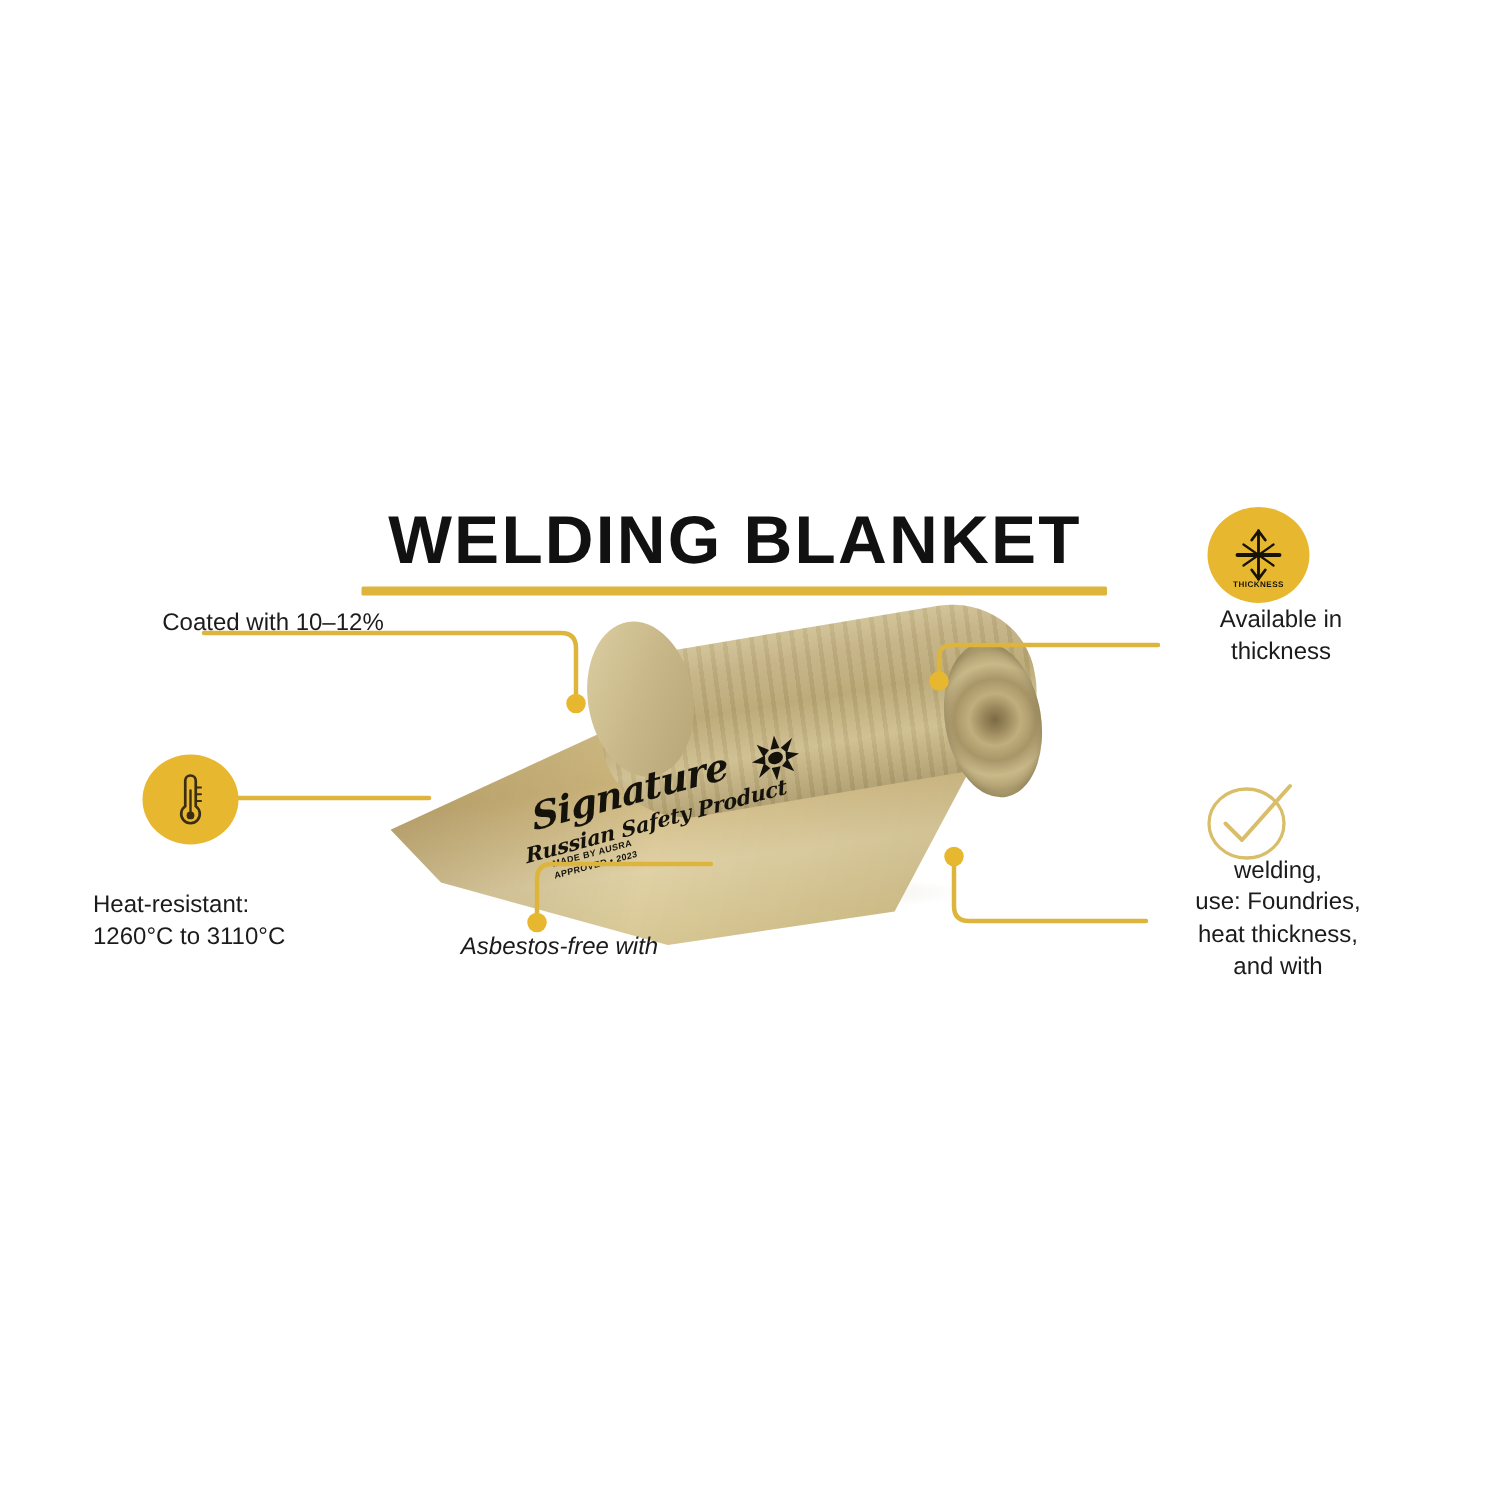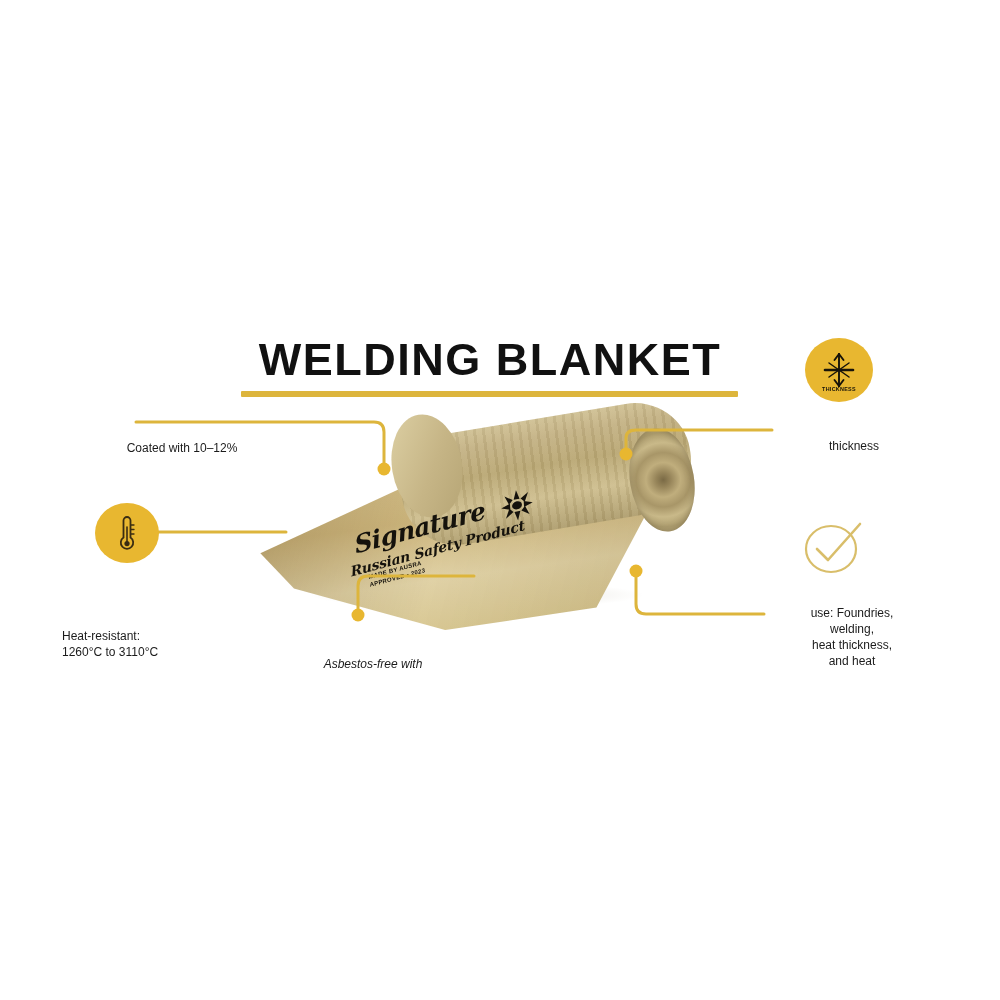--- a/index.html
+++ b/index.html
@@ -21,23 +21,22 @@
   }
   .title-rule {
     position: absolute; left: 241px; top: 391px; width: 497px; height: 6px;
     background: #DDB53C; border-radius: 1px;
   }
 
   
   .callout-text {
     position: absolute;
     color: #1b1b1b;
-    font-size: 12px;
+    font-size: 16px;
     line-height: 1.33;
-    margin-top: 36px;
   }
   .ct-tl { left: 62px;  top: 405px; width: 240px; text-align: center; }
   .ct-tr { left: 758px; top: 403px; width: 192px; text-align: center; }
   .ct-ml { left: 62px;  top: 593px; width: 210px; text-align: left; }
   .ct-bc { left: 250px; top: 621px; width: 246px; text-align: center; font-style: italic; }
   .ct-br { left: 752px; top: 570px; width: 200px; text-align: center; }
 
   
   .icon-circle {
     position: absolute; border-radius: 50%;
@@ -238,32 +237,33 @@
       <ellipse cx="33" cy="33" rx="25" ry="23" fill="none" stroke="#D9BE6A" stroke-width="2.2"></ellipse>
       <path d="M19 33 L30 44 L62 8" fill="none" stroke="#D9BE6A" stroke-width="2.6" stroke-linecap="round" stroke-linejoin="round"></path>
     </svg>
   </div>
 
   <div class="callout-text ct-tl">
     <div>Coated with 10–12%</div>
   </div>
 
   <div class="callout-text ct-tr">
+    <div>Available in</div>
     <div>thickness</div>
   </div>
 
   <div class="callout-text ct-ml">
     <div>Heat-resistant:</div>
     <div>1260°C to 3110°C</div>
   </div>
 
   <div class="callout-text ct-bc">
     <div>Asbestos-free with</div>
   </div>
 
   <div class="callout-text ct-br">
+    <div>welding,</div>
     <div>use: Foundries,</div>
-    <div>welding,</div>
     <div>heat thickness,</div>
-    <div>and heat</div>
+    <div>and with</div>
   </div>
 
 </div>
 
 </body></html>

